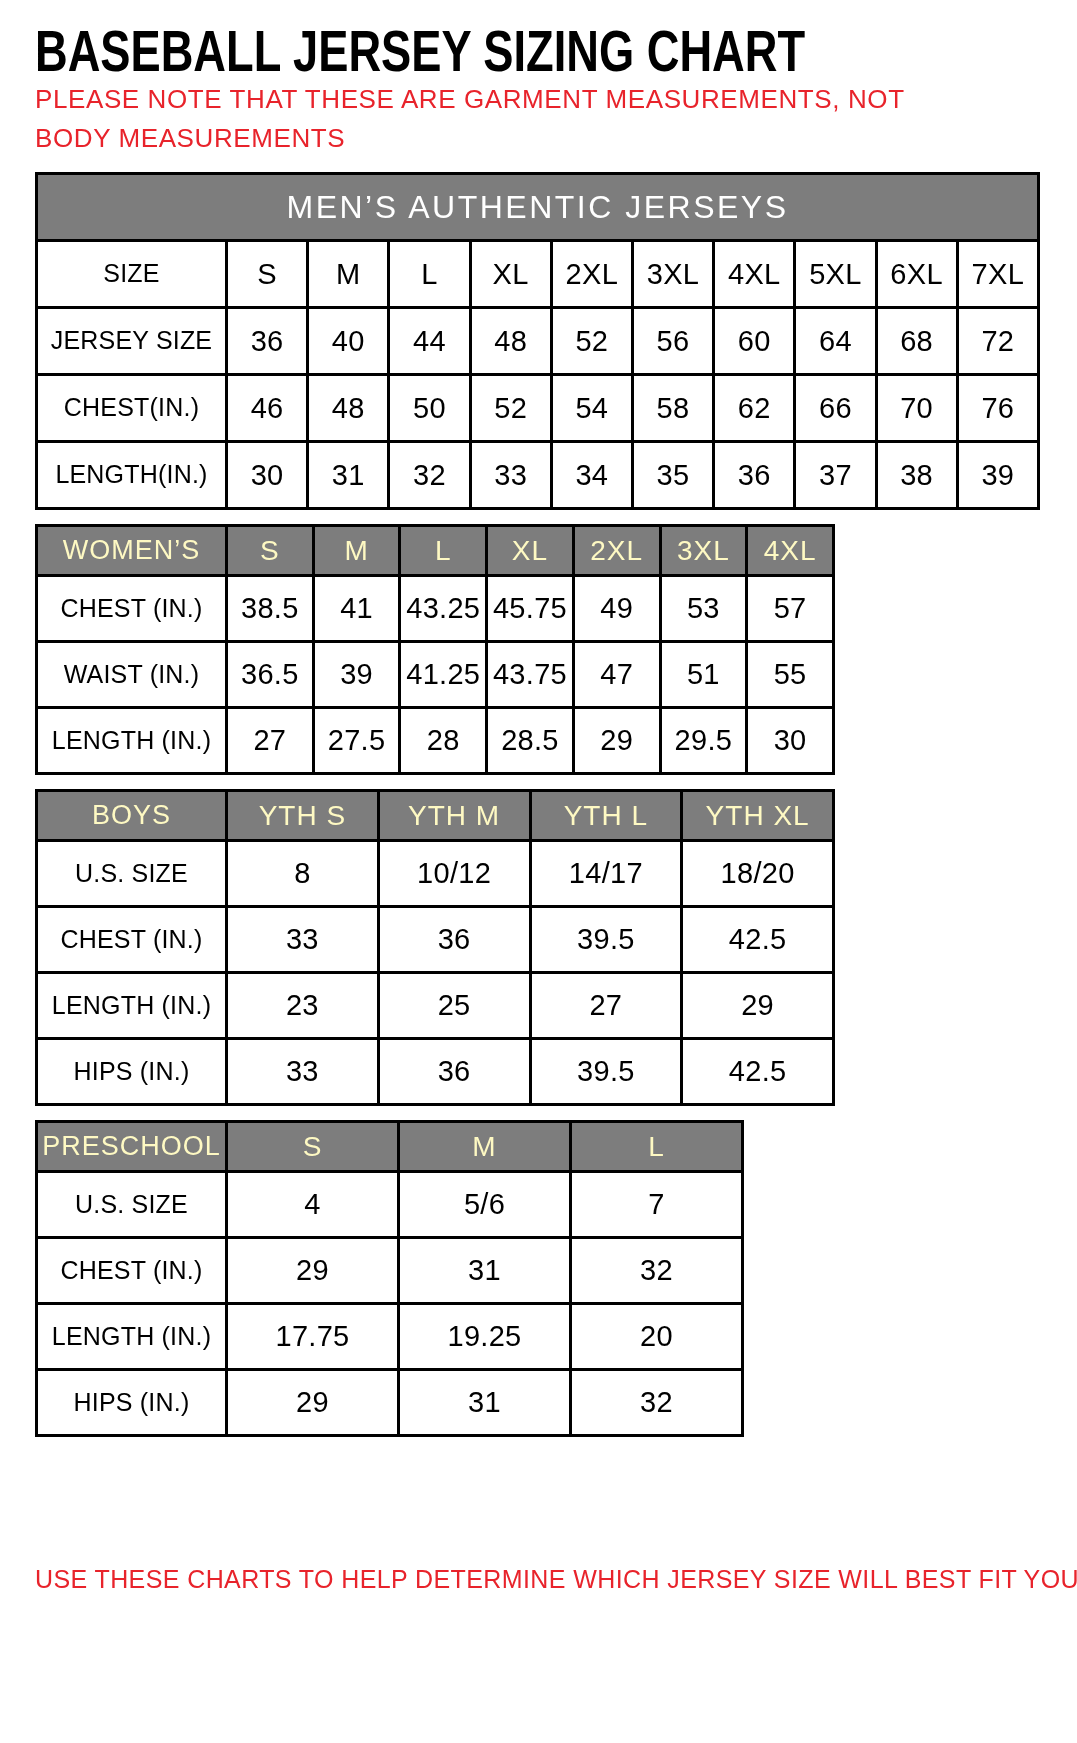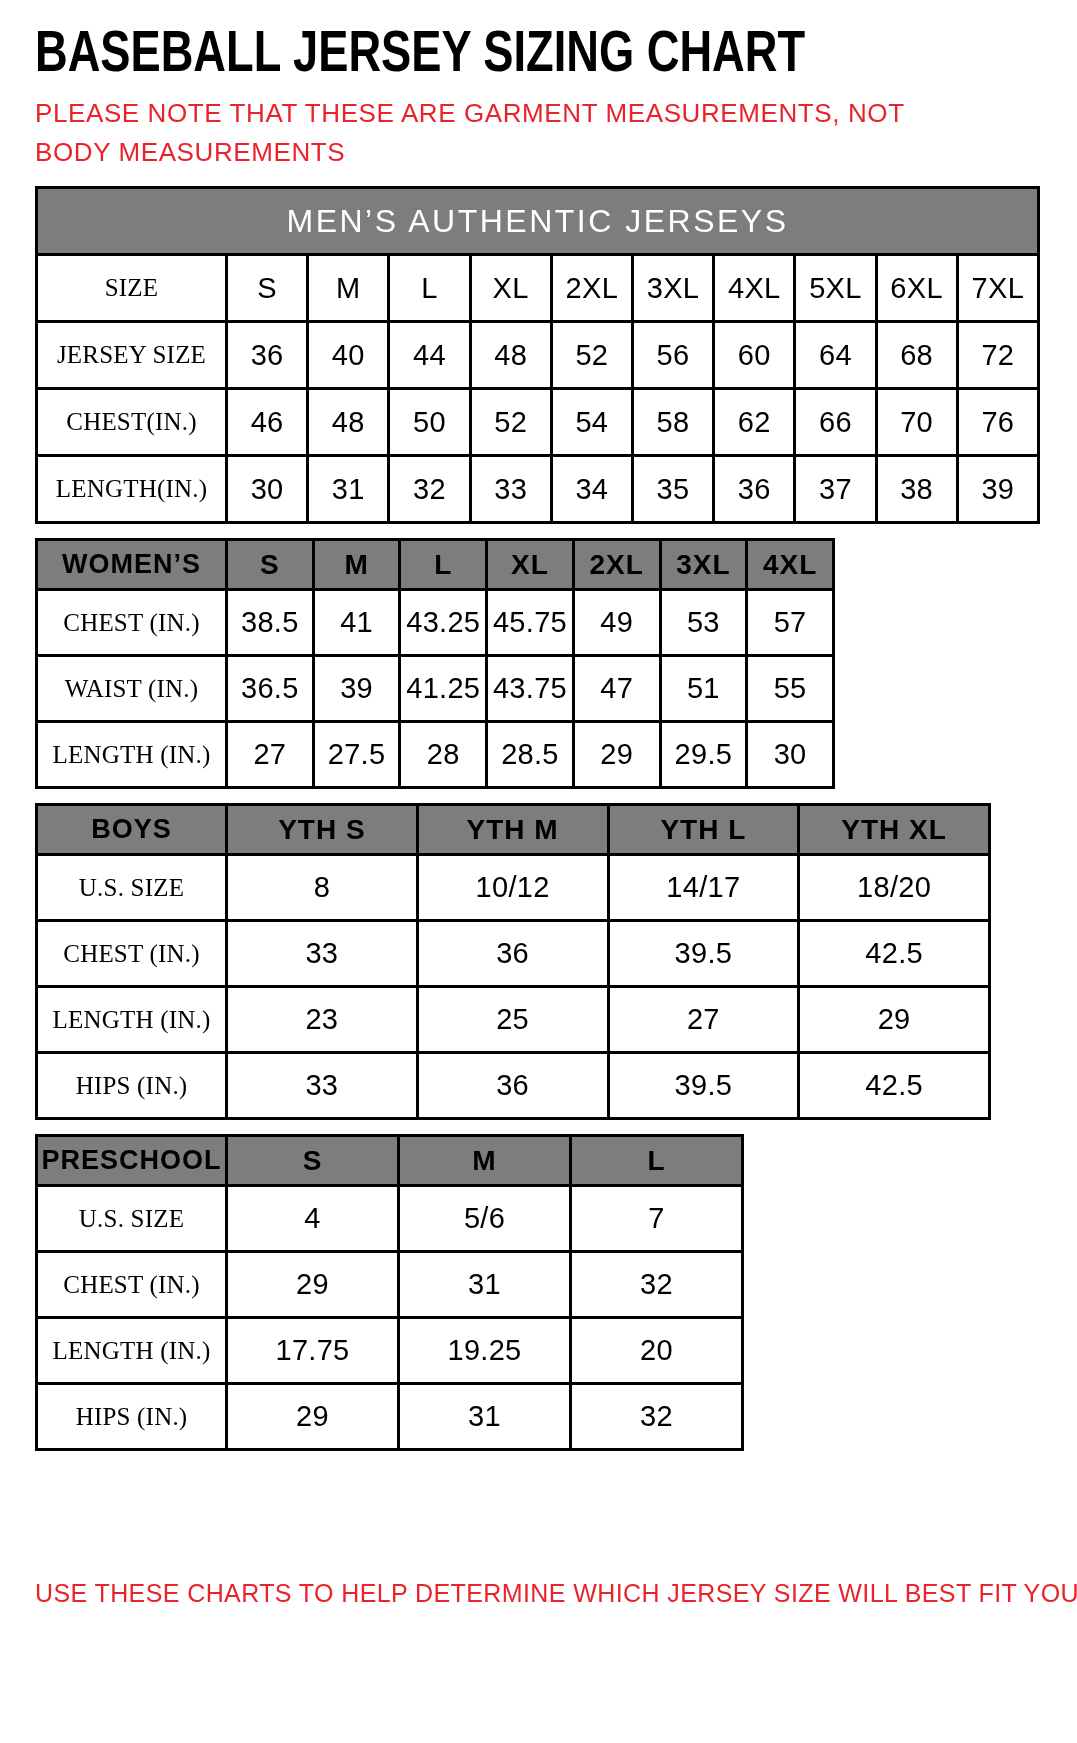--- a/index.html
+++ b/index.html
@@ -18,21 +18,20 @@
     font-weight: bold;
     font-size: 58px;
     line-height: 1.0;
     letter-spacing: 0px;
     white-space: nowrap;
     transform: scaleX(0.78);
     transform-origin: left center;
   }
 
   .note {
-    margin-top: 14px;
     color: var(--red, #e8232b);
     font-size: 26px;
     line-height: 1.5;
     letter-spacing: 0.6px;
     max-width: 900px;
     font-weight: normal;
   }
 
   table.sizing-table {
     border-collapse: collapse;
@@ -43,54 +42,53 @@
   table.sizing-table td, table.sizing-table th {
     border: 3px solid #000;
     text-align: center;
     vertical-align: middle;
     font-weight: normal;
     overflow: hidden;
   }
 
   .t-mens { width: 1005px; }
   .t-womens { width: 800px; }
-  .t-boys { width: 956px; }
+  .t-boys { width: 800px; }
   .t-preschool { width: 709px; }
 
   th.banner {
     background: var(--gray, #7d7d7d);
     color: #fff;
     height: 67px;
     font-size: 32px;
     letter-spacing: 2.5px;
     font-weight: normal;
   }
   tr.head-row th {
     background: var(--gray, #7d7d7d);
-    color: #000000;
+    color: #fef9c3;
     height: 50px;
     font-size: 28px;
     letter-spacing: 1px;
-    font-weight: bold;
+    font-weight: normal;
     text-align: center;
   }
   tr.head-row th.row-label-cell { font-size: 27px; }
 
   td.value-cell {
     height: 66px;
     font-size: 29px;
     letter-spacing: 0.3px;
   }
   td.row-label-cell {
     height: 66px;
     font-size: 25px;
     letter-spacing: 0.2px;
     padding: 0 4px;
     line-height: 1.25;
-    font-family: Liberation Serif, serif;
   }
   .t-mens td.value-cell, .t-mens td.row-label-cell { height: 67px; }
 
   .footer {
     margin-top: 128px;
     color: var(--red, #e8232b);
     font-size: 25px;
     letter-spacing: 0.4px;
     white-space: nowrap;
     font-weight: normal;

